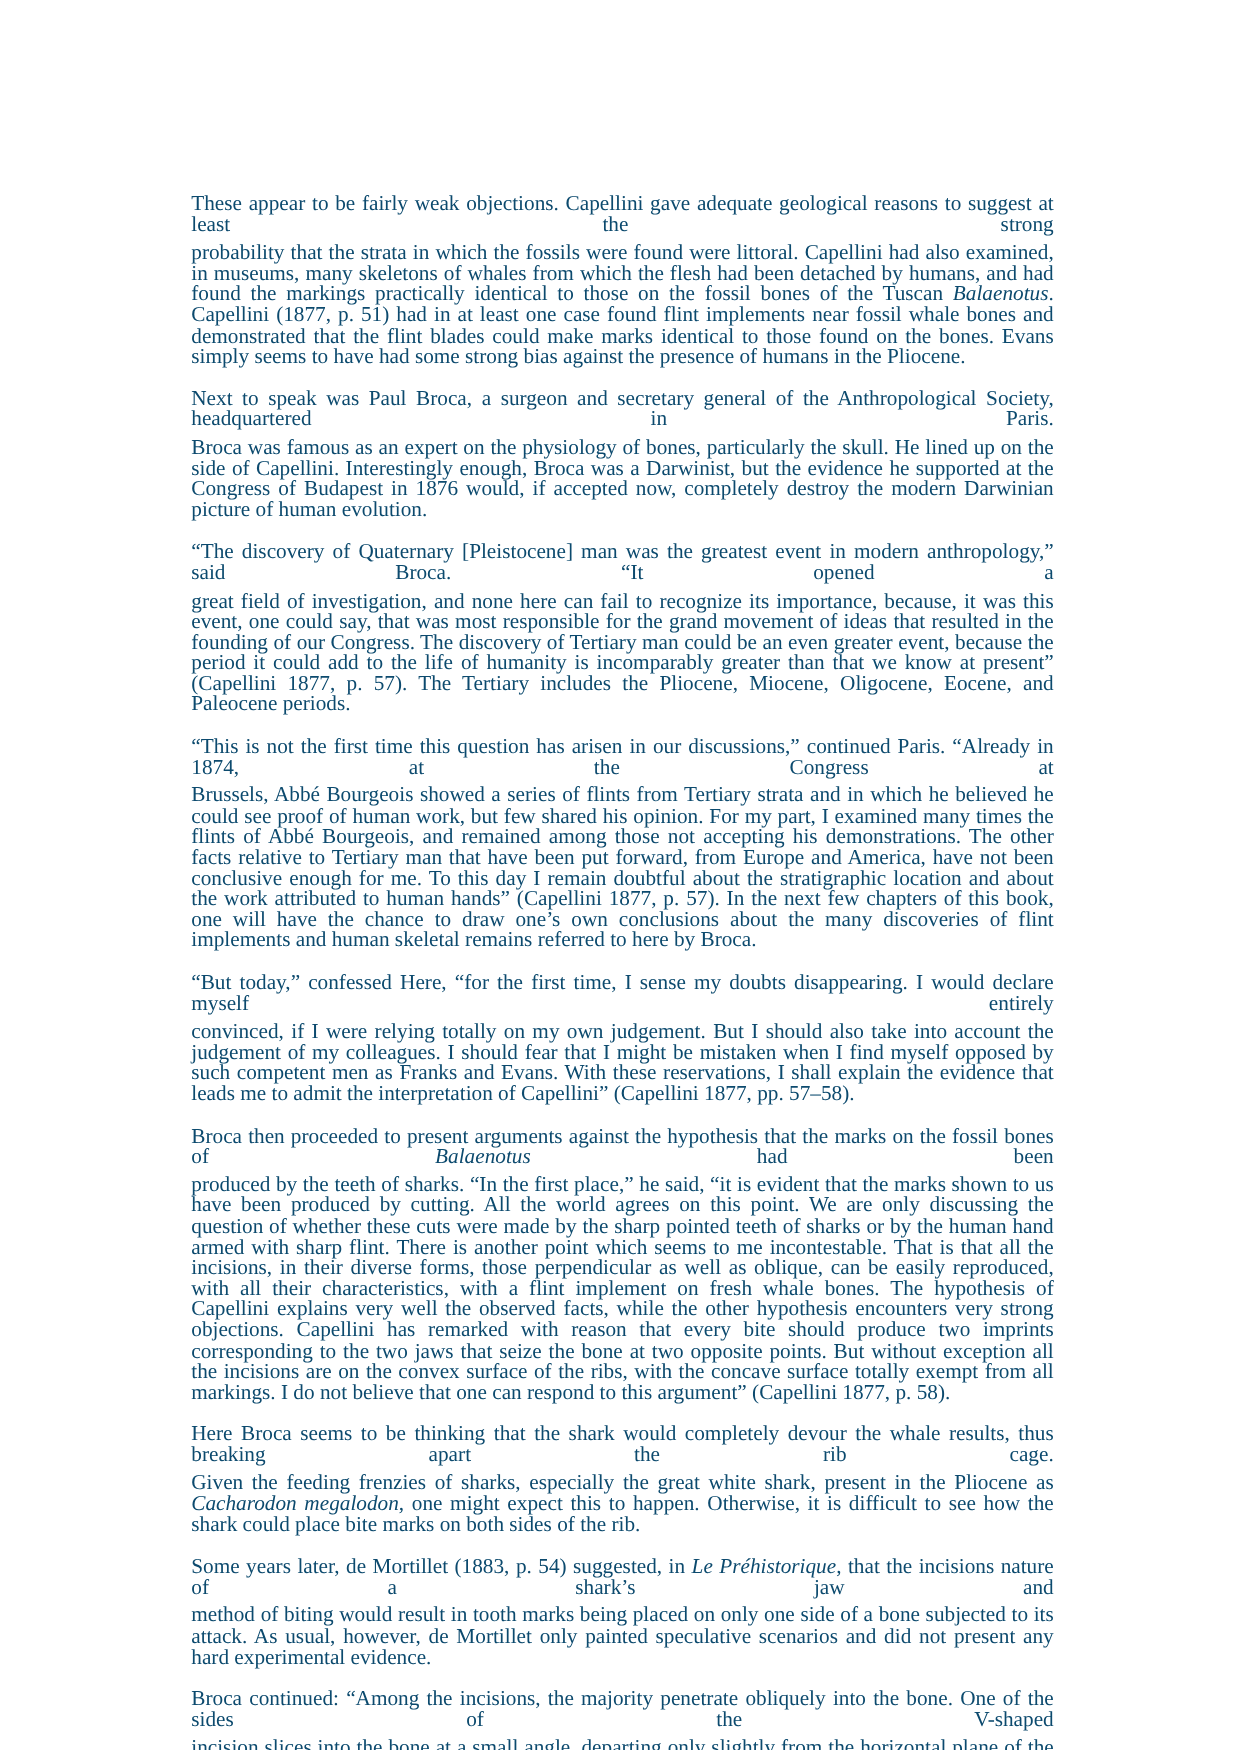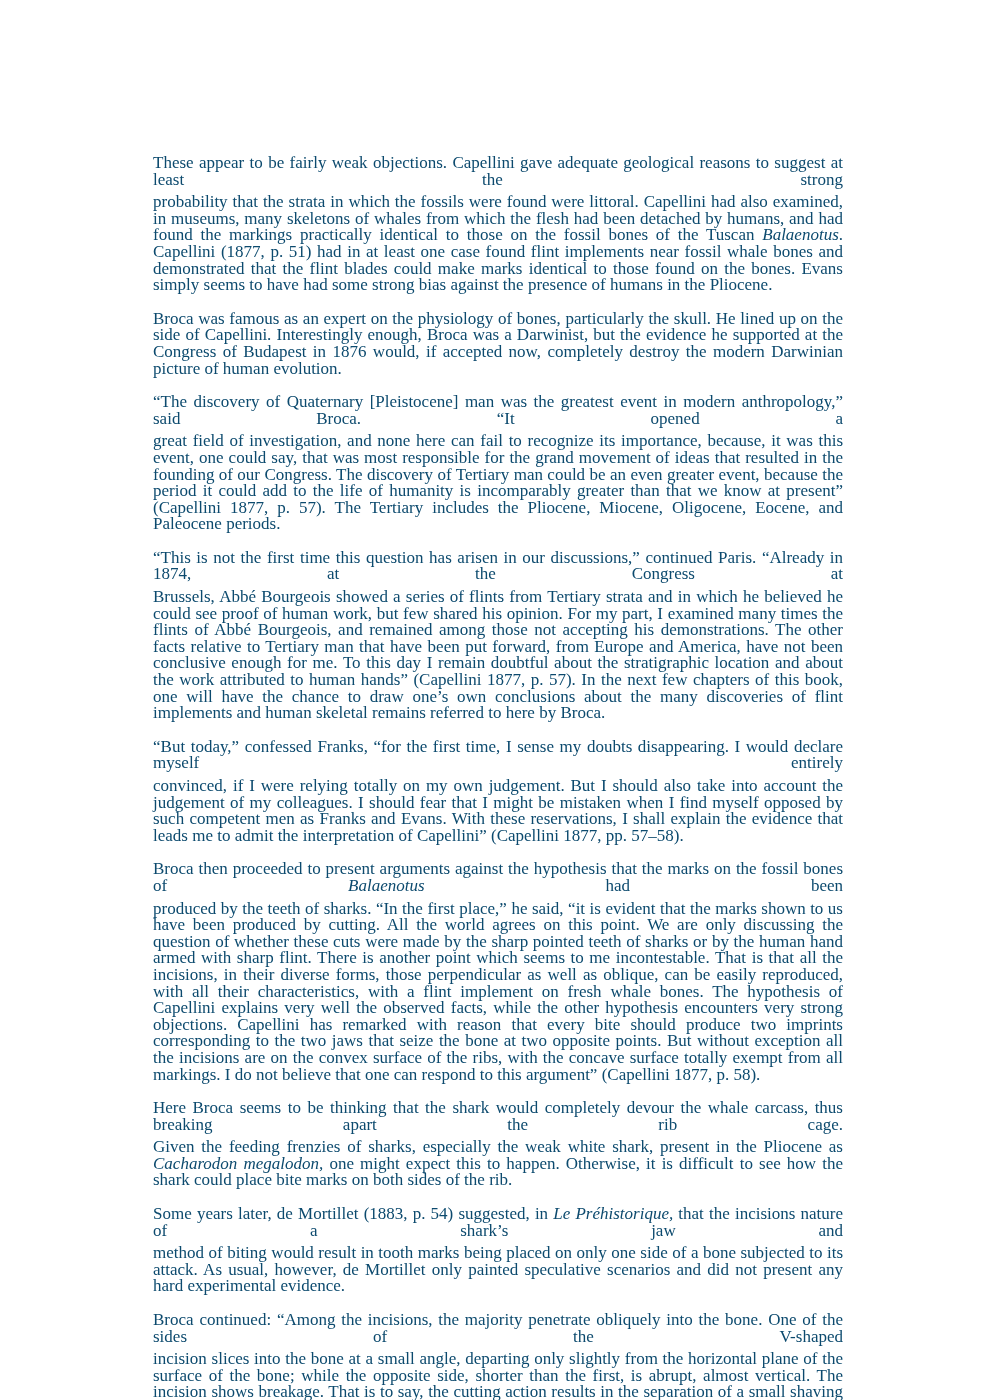--- a/index.html
+++ b/index.html
@@ -16,41 +16,42 @@
 </style>
 </head>
 <body>
 
 <div class="page" id="page">
     <p class="para">
       <span class="first">These appear to be fairly weak objections. Capellini gave adequate geological reasons to suggest at least the strong</span>
       <span class="rest"><span>probability that the strata in which the fossils were found were littoral. Capellini had also examined, in museums, many skeletons of whales from which the flesh had been detached by humans, and had found the markings practically identical to those on the fossil bones of the Tuscan </span><em>Balaenotus</em><span>. Capellini (1877, p. 51) had in at least one case found flint implements near fossil whale bones and demonstrated that the flint blades could make marks identical to those found on the bones. Evans simply seems to have had some strong bias against the presence of humans in the Pliocene.</span></span>
     </p>
     <p class="para">
+      <span class="first">Next to speak was Paul Broca, a surgeon and secretary general of the Anthropological Society, headquartered in Paris.</span>
       <span class="rest"><span>Broca was famous as an expert on the physiology of bones, particularly the skull. He lined up on the side of Capellini. Interestingly enough, Broca was a Darwinist, but the evidence he supported at the Congress of Budapest in 1876 would, if accepted now, completely destroy the modern Darwinian picture of human evolution.</span></span>
     </p>
     <p class="para">
       <span class="first">“The discovery of Quaternary [Pleistocene] man was the greatest event in modern anthropology,” said Broca. “It opened a</span>
       <span class="rest"><span>great field of investigation, and none here can fail to recognize its importance, because, it was this event, one could say, that was most responsible for the grand movement of ideas that resulted in the founding of our Congress. The discovery of Tertiary man could be an even greater event, because the period it could add to the life of humanity is incomparably greater than that we know at present” (Capellini 1877, p. 57). The Tertiary includes the Pliocene, Miocene, Oligocene, Eocene, and Paleocene periods.</span></span>
     </p>
     <p class="para">
       <span class="first">“This is not the first time this question has arisen in our discussions,” continued Paris. “Already in 1874, at the Congress at</span>
       <span class="rest"><span>Brussels, Abbé Bourgeois showed a series of flints from Tertiary strata and in which he believed he could see proof of human work, but few shared his opinion. For my part, I examined many times the flints of Abbé Bourgeois, and remained among those not accepting his demonstrations. The other facts relative to Tertiary man that have been put forward, from Europe and America, have not been conclusive enough for me. To this day I remain doubtful about the stratigraphic location and about the work attributed to human hands” (Capellini 1877, p. 57). In the next few chapters of this book, one will have the chance to draw one’s own conclusions about the many discoveries of flint implements and human skeletal remains referred to here by Broca.</span></span>
     </p>
     <p class="para">
-      <span class="first">“But today,” confessed Franks, “for the first time, I sense my doubts disappearing. I would declare myself entirely</span>
+      <span class="first">“But today,” confessed Here, “for the first time, I sense my doubts disappearing. I would declare myself entirely</span>
       <span class="rest"><span>convinced, if I were relying totally on my own judgement. But I should also take into account the judgement of my colleagues. I should fear that I might be mistaken when I find myself opposed by such competent men as Franks and Evans. With these reservations, I shall explain the evidence that leads me to admit the interpretation of Capellini” (Capellini 1877, pp. 57–58).</span></span>
     </p>
     <p class="para">
       <span class="first"><span>Broca then proceeded to present arguments against the hypothesis that the marks on the fossil bones of </span><em>Balaenotus</em><span> had been</span></span>
       <span class="rest"><span>produced by the teeth of sharks. “In the first place,” he said, “it is evident that the marks shown to us have been produced by cutting. All the world agrees on this point. We are only discussing the question of whether these cuts were made by the sharp pointed teeth of sharks or by the human hand armed with sharp flint. There is another point which seems to me incontestable. That is that all the incisions, in their diverse forms, those perpendicular as well as oblique, can be easily reproduced, with all their characteristics, with a flint implement on fresh whale bones. The hypothesis of Capellini explains very well the observed facts, while the other hypothesis encounters very strong objections. Capellini has remarked with reason that every bite should produce two imprints corresponding to the two jaws that seize the bone at two opposite points. But without exception all the incisions are on the convex surface of the ribs, with the concave surface totally exempt from all markings. I do not believe that one can respond to this argument” (Capellini 1877, p. 58).</span></span>
     </p>
     <p class="para">
-      <span class="first">Here Broca seems to be thinking that the shark would completely devour the whale carcass, thus breaking apart the rib cage.</span>
-      <span class="rest"><span>Given the feeding frenzies of sharks, especially the weak white shark, present in the Pliocene as </span><em>Cacharodon megalodon,</em><span> one might expect this to happen. Otherwise, it is difficult to see how the shark could place bite marks on both sides of the rib.</span></span>
+      <span class="first">Here Broca seems to be thinking that the shark would completely devour the whale results, thus breaking apart the rib cage.</span>
+      <span class="rest"><span>Given the feeding frenzies of sharks, especially the great white shark, present in the Pliocene as </span><em>Cacharodon megalodon,</em><span> one might expect this to happen. Otherwise, it is difficult to see how the shark could place bite marks on both sides of the rib.</span></span>
     </p>
     <p class="para">
       <span class="first"><span>Some years later, de Mortillet (1883, p. 54) suggested, in </span><em>Le Préhistorique,</em><span> that the incisions nature of a shark’s jaw and</span></span>
       <span class="rest"><span>method of biting would result in tooth marks being placed on only one side of a bone subjected to its attack. As usual, however, de Mortillet only painted speculative scenarios and did not present any hard experimental evidence.</span></span>
     </p>
     <p class="para">
       <span class="first">Broca continued: “Among the incisions, the majority penetrate obliquely into the bone. One of the sides of the V-shaped</span>
       <span class="rest"><span>incision slices into the bone at a small angle, departing only slightly from the horizontal plane of the surface of the bone; while the opposite side, shorter than the first, is abrupt, almost vertical. The incision shows breakage. That is to say, the cutting action results in the separation of a small shaving of bone, broken at its base [Figure 2.1]. The cutting action of a sharp edge produces marks of this type. I don’t believe that the teeth of any animal could produce the same effect” (Capellini 1877, p. 58). The same thing was admitted by de Mortillet himself, who raised the point in his discussion of the bones of St. Prest (Section 2.1).</span></span>
     </p>
   </div>

